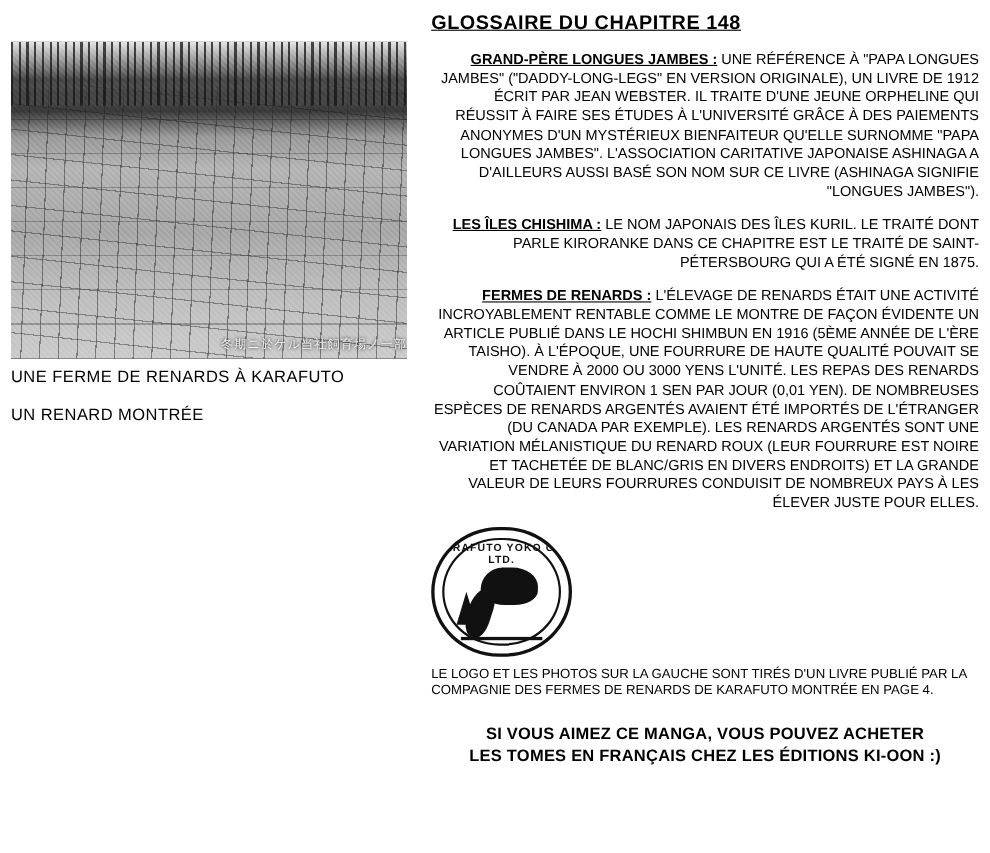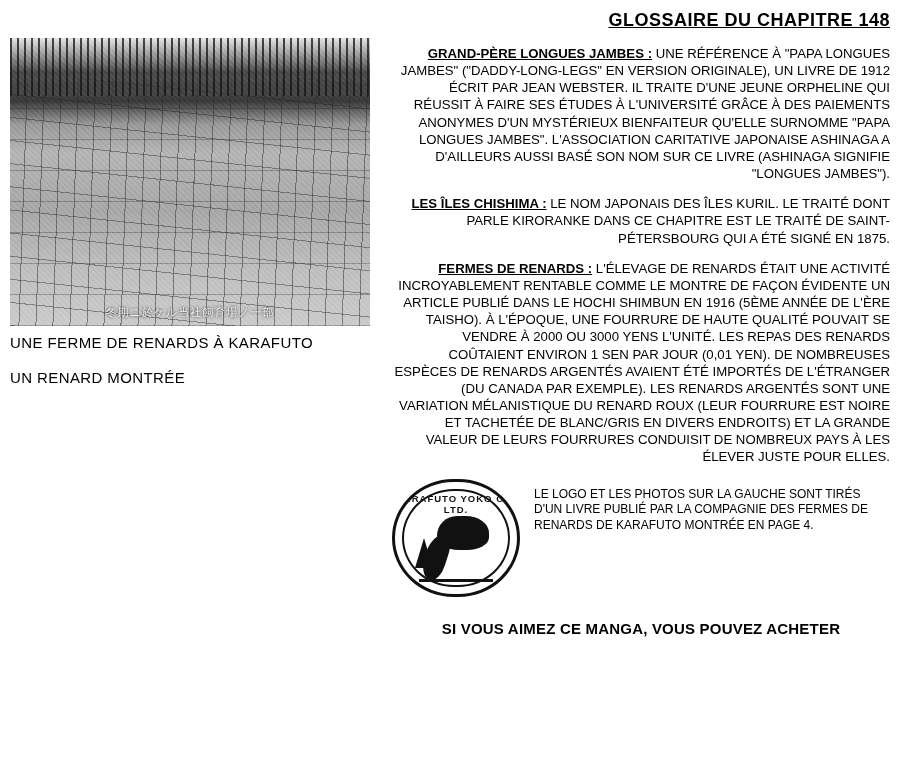--- a/index.html
+++ b/index.html
@@ -69,21 +69,21 @@
     position: absolute;
     inset: 0;
     background-image:
       repeating-linear-gradient(45deg, rgba(255,255,255,0.05) 0 2px, rgba(0,0,0,0.05) 2px 4px);
     mix-blend-mode: overlay;
     pointer-events: none;
   }
   .caption-jp {
     position: absolute;
     left: 0; right: 0; bottom: 6px;
-    text-align: center;
+    text-align: right;
     color: #f2f2f2;
     font-size: 11px;
     letter-spacing: 1px;
     text-shadow: 0 0 3px #000;
   }
 
   .silver-fox {
     position: absolute;
     inset: 0;
     background:
@@ -159,21 +159,21 @@
   }
 
   
   .right-col {
     position: absolute;
     left: 392px;
     top: 10px;
     width: 498px;
   }
   .doc-title {
-    text-align: right;
+    text-align: left;
     font-size: 18px;
     font-weight: bold;
     letter-spacing: 0.5px;
     text-decoration: underline;
     margin-bottom: 14px;
   }
   .entry {
     margin-bottom: 13px;
     font-size: 13.2px;
     line-height: 1.30;
@@ -182,20 +182,21 @@
   .entry .term {
     font-weight: bold;
     text-decoration: underline;
   }
 
   .logo-block {
     display: flex;
     align-items: flex-start;
     margin-top: 8px;
     margin-bottom: 14px;
+    flex-direction: column;
   }
   .stamp {
     position: relative;
     width: 122px;
     height: 112px;
     flex: 0 0 auto;
     margin-right: 14px;
     border: 3px solid #111;
     border-radius: 50% / 52%;
     background: #fff;
@@ -306,17 +307,18 @@
         <div class="stamp-tree"></div>
         <div class="stamp-fox"></div>
         <div class="stamp-fox-tail"></div>
         <div class="stamp-base"></div>
       </div>
       <div class="logo-text">LE LOGO ET LES PHOTOS SUR LA GAUCHE SONT TIRÉS D'UN LIVRE PUBLIÉ PAR LA COMPAGNIE DES FERMES DE RENARDS DE KARAFUTO MONTRÉE EN PAGE 4.</div>
     </div>
 
     <div class="closing">
       <div>SI VOUS AIMEZ CE MANGA, VOUS POUVEZ ACHETER</div>
+      <div>LES TOMES EN FRANÇAIS CHEZ LES ÉDITIONS KI-OON :)</div>
     </div>
 
   </div>
 
 </div>
 
 </body></html>

